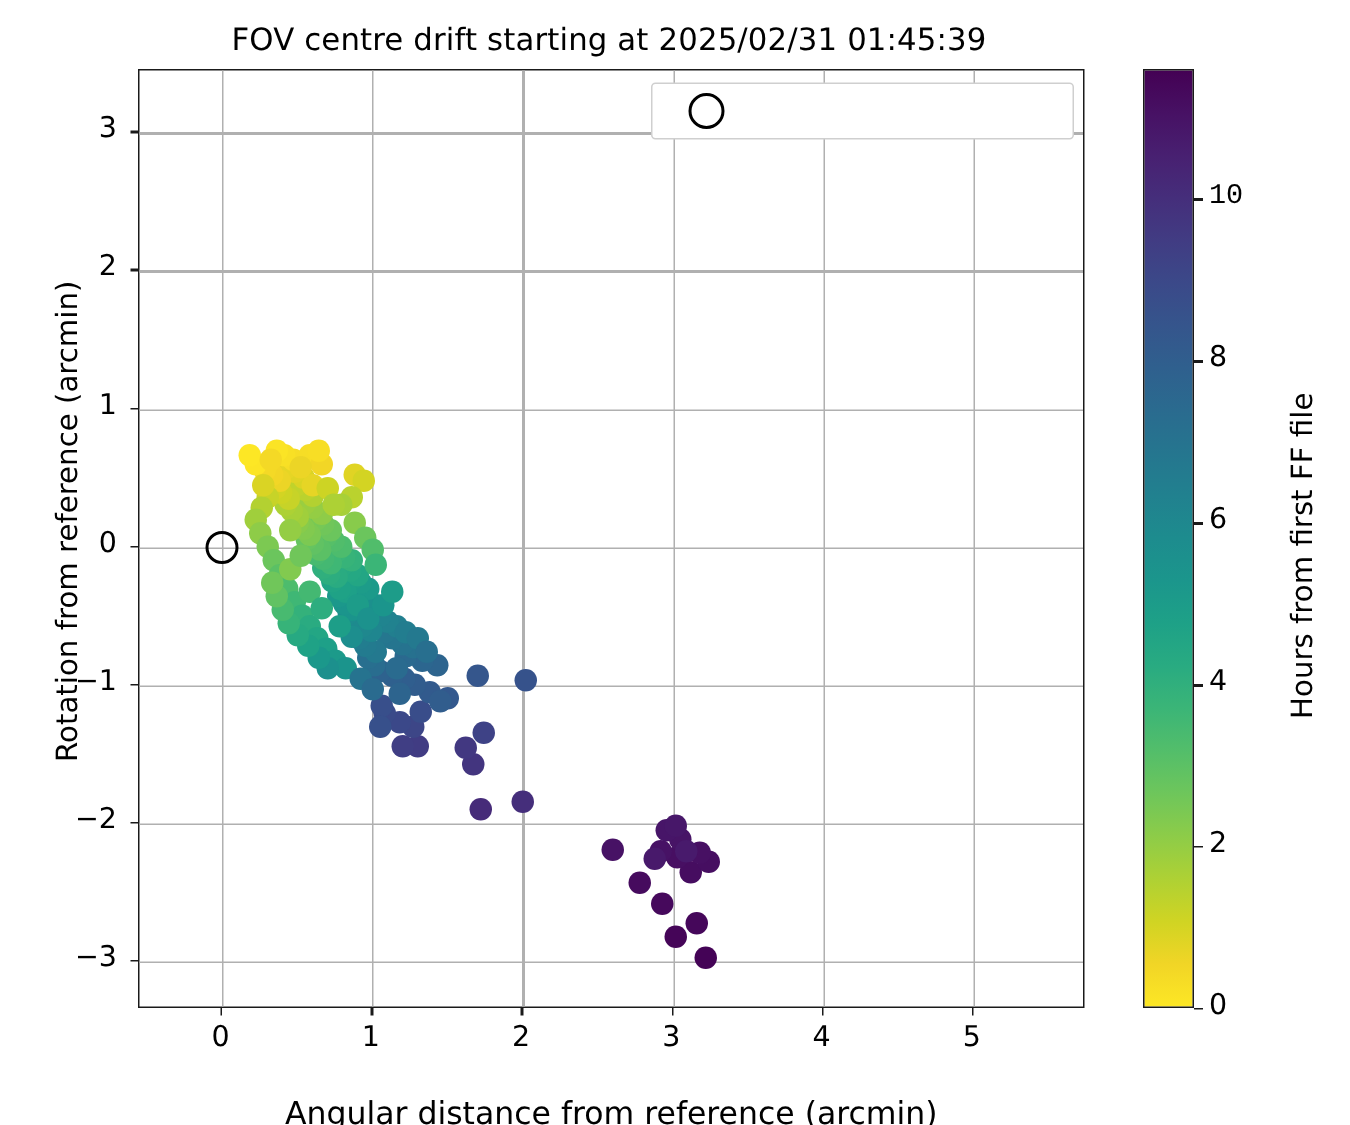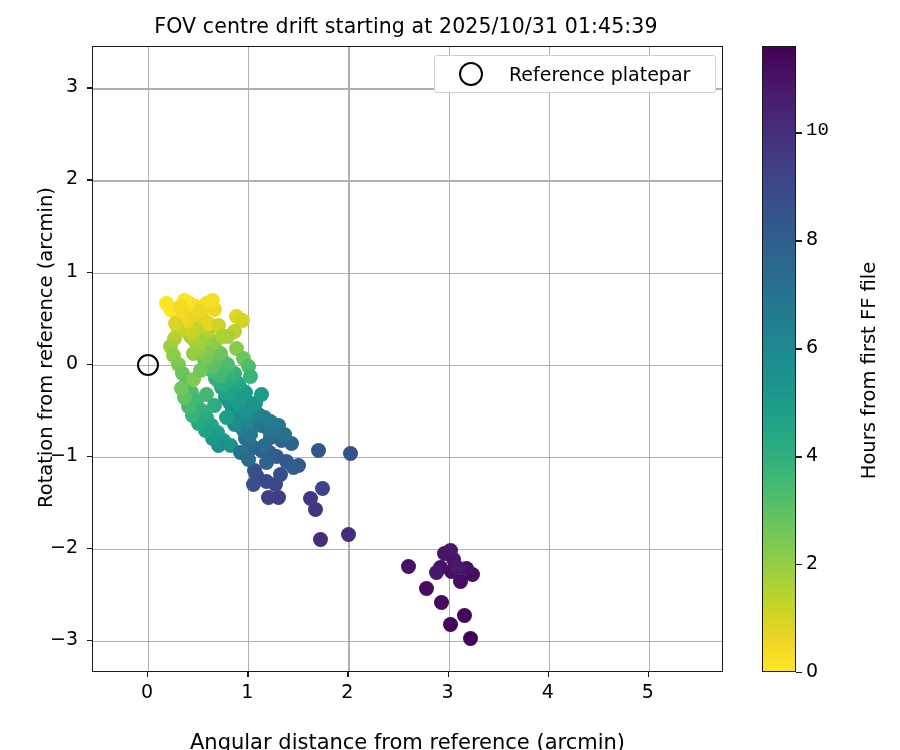--- a/index.html
+++ b/index.html
@@ -62,21 +62,21 @@
   #cbar-label{
     position:absolute;left:555px;top:359px;width:626px;text-align:center;font-size:19.5px;
     transform:rotate(-90deg);transform-origin:center center;
   }
 </style>
 </head>
 <body>
 
 <div id="root">
 
-  <div id="plot-title">FOV centre drift starting at 2025/10/31 01:45:39</div>
+  <div id="plot-title">FOV centre drift starting at 2025/02/31 01:45:39</div>
 
   <div id="axes-frame">
     <div id="grid-layer">
         <div class="gridline-v" style="left: 55.0873px;"></div>
         <div class="gridline-v" style="left: 155.246px;"></div>
         <div class="gridline-v" style="left: 255.405px;"></div>
         <div class="gridline-v" style="left: 355.563px;"></div>
         <div class="gridline-v" style="left: 455.722px;"></div>
         <div class="gridline-v" style="left: 555.881px;"></div>
         <div class="gridline-h" style="top: 593.779px;"></div>
@@ -295,21 +295,20 @@
       <div class="ticklabel-y" style="top: 179.485px;">2</div>
       <div class="tick-y" style="top: 87.4265px;"></div>
       <div class="ticklabel-y" style="top: 87.4265px;">3</div>
     </div>
 
   <div id="xlabel">Angular distance from reference (arcmin)</div>
   <div id="ylabel">Rotation from reference (arcmin)</div>
 
   <div id="legend">
     <div id="legend-marker"></div>
-    <div id="legend-label">Reference platepar</div>
   </div>
 
   <div id="cbar" style="background: linear-gradient(to top, rgb(253, 231, 37) 0%, rgb(241, 213, 38) 4.55%, rgb(208, 212, 35) 9.09%, rgb(174, 209, 52) 13.64%, rgb(141, 204, 72) 18.18%, rgb(110, 198, 91) 22.73%, rgb(83, 190, 106) 27.27%, rgb(59, 181, 119) 31.82%, rgb(41, 171, 129) 36.36%, rgb(30, 161, 135) 40.91%, rgb(27, 150, 140) 45.45%, rgb(29, 140, 142) 50%, rgb(33, 129, 143) 54.55%, rgb(37, 118, 143) 59.09%, rgb(42, 107, 143) 63.64%, rgb(47, 96, 142) 68.18%, rgb(53, 85, 140) 72.73%, rgb(59, 73, 137) 77.27%, rgb(65, 60, 131) 81.82%, rgb(69, 46, 123) 86.36%, rgb(72, 32, 113) 90.91%, rgb(71, 17, 100) 95.45%, rgb(68, 1, 84) 100%);"></div>
   <div id="cbar-ticks">
       <div class="cb-tick" style="top: 672px;"></div>
       <div class="cb-label" style="top: 672px;">0</div>
       <div class="cb-tick" style="top: 564.069px;"></div>
       <div class="cb-label" style="top: 564.069px;">2</div>
       <div class="cb-tick" style="top: 456.138px;"></div>
       <div class="cb-label" style="top: 456.138px;">4</div>

